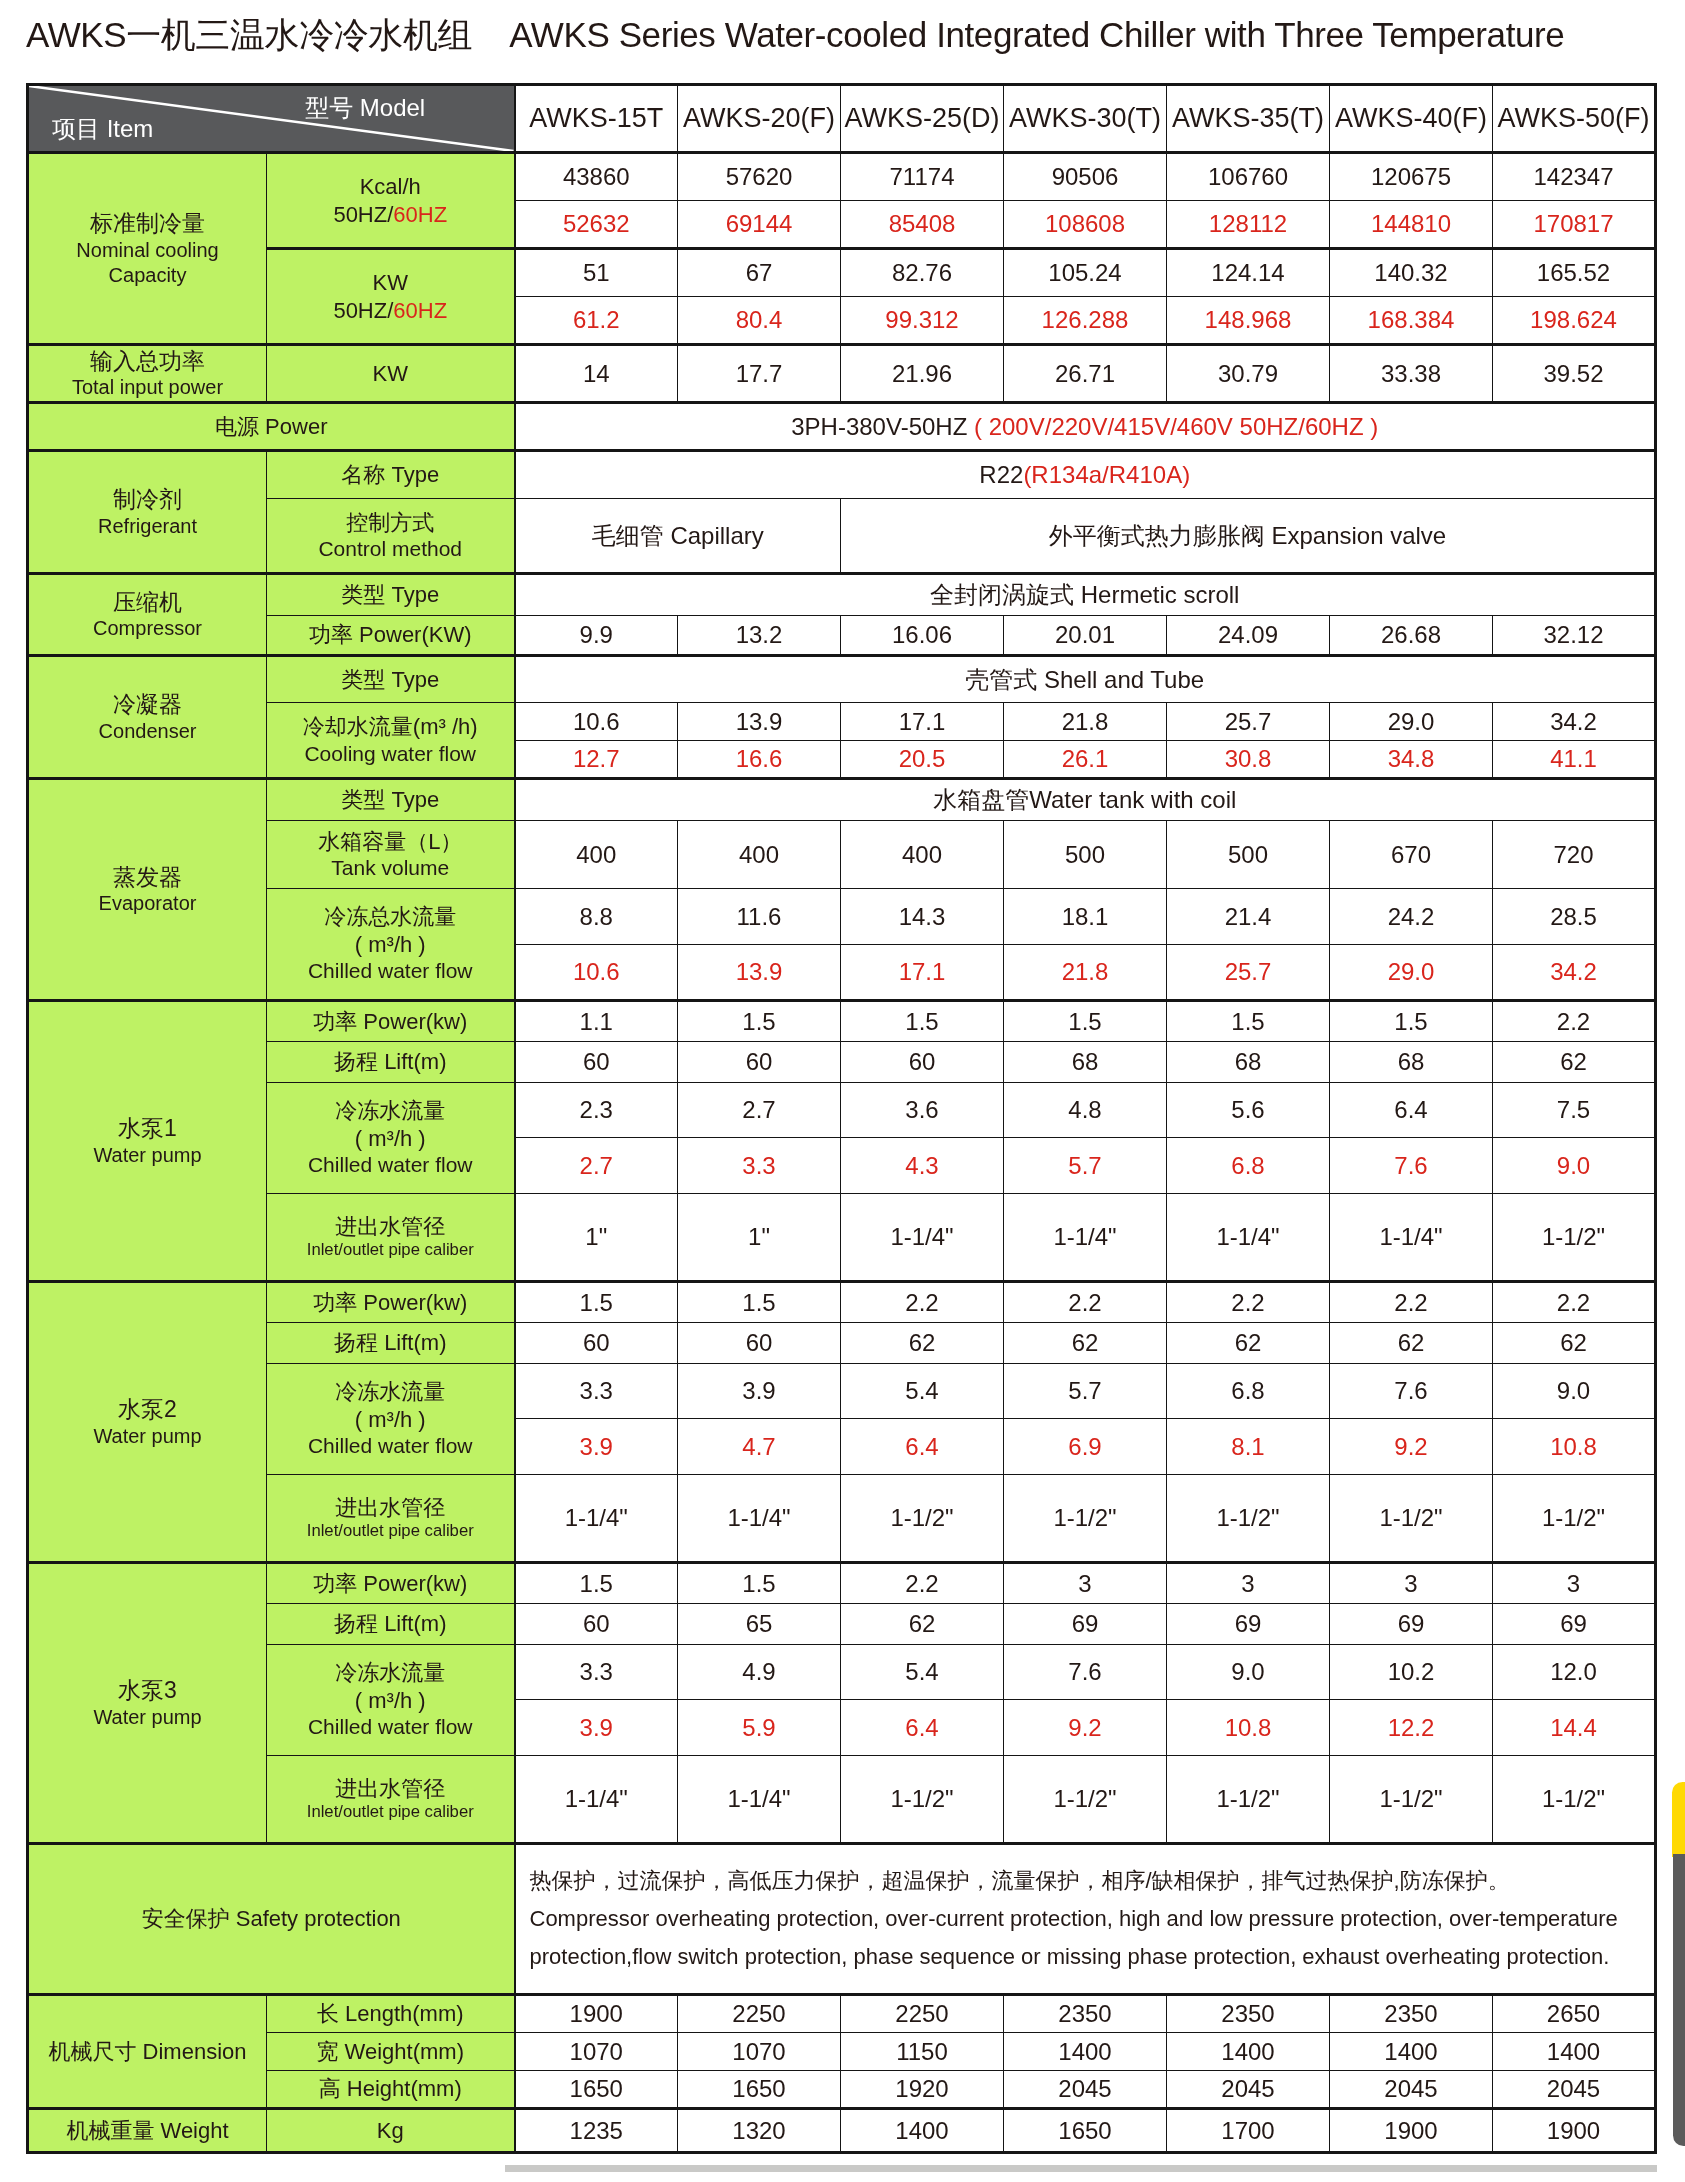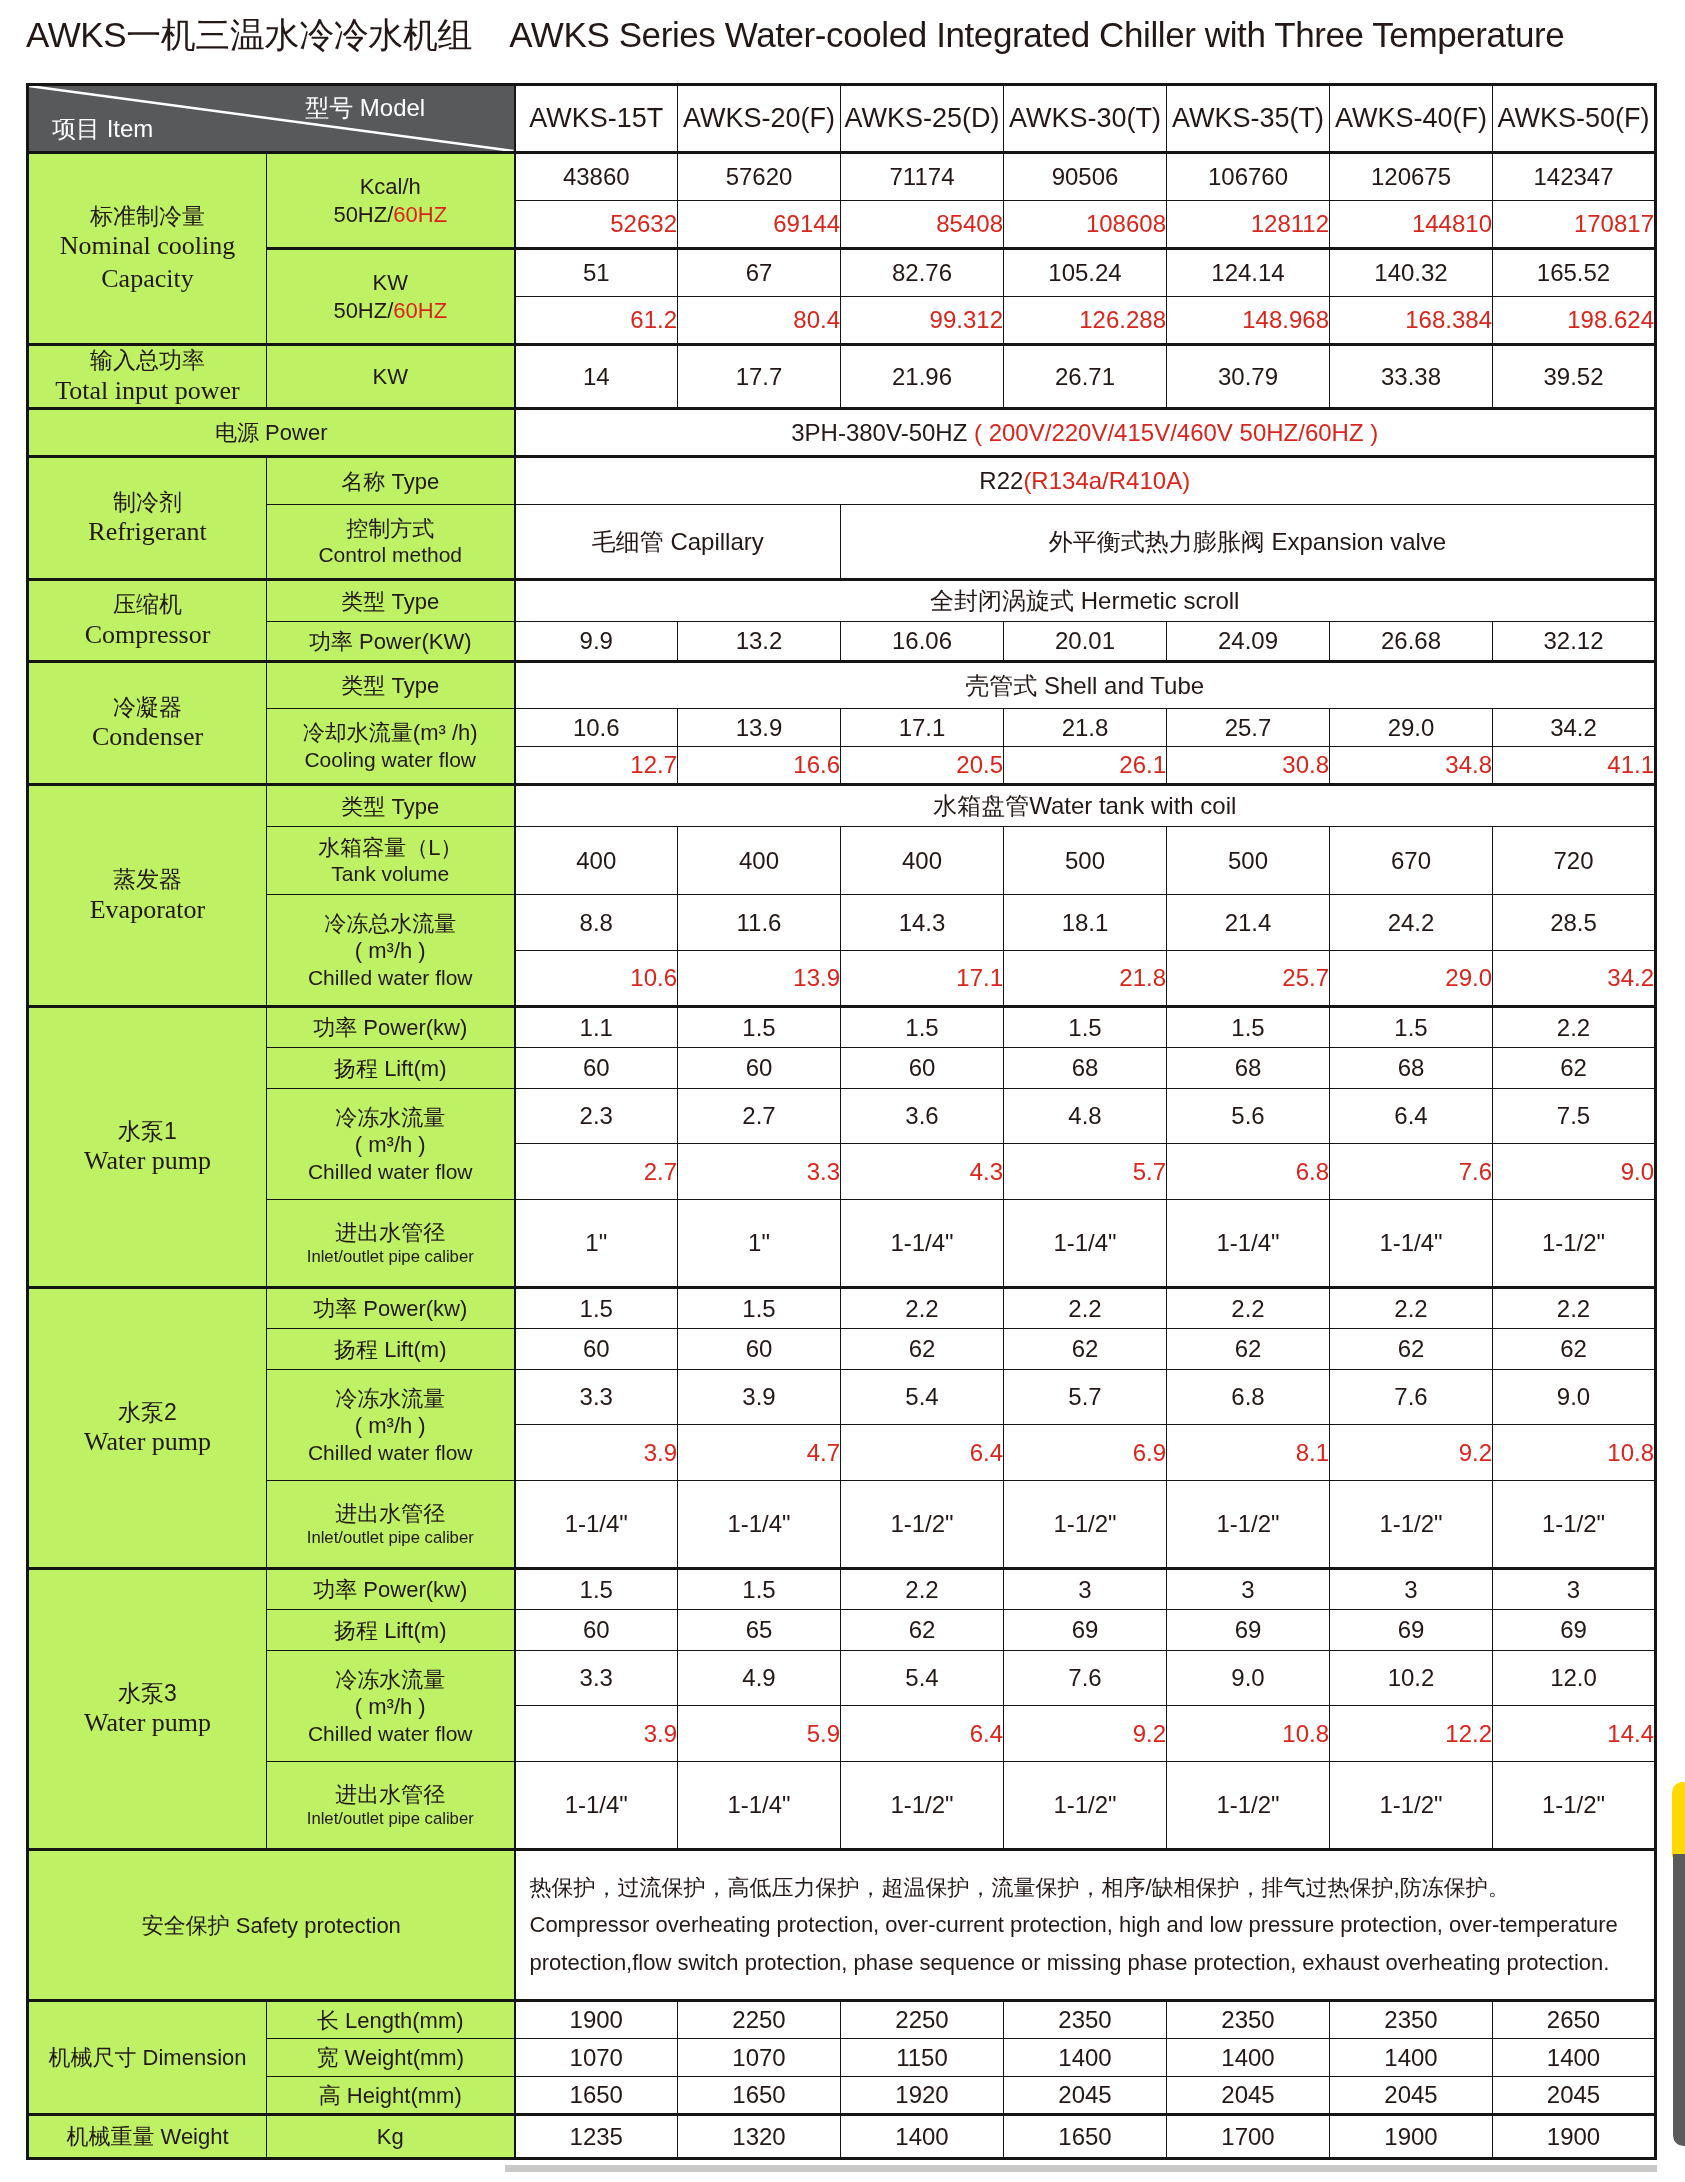--- a/index.html
+++ b/index.html
@@ -5,25 +5,25 @@
   html,body{margin:0;padding:0;}
   body{width:1685px;height:2182px;background:#ffffff;position:relative;overflow:hidden;
        font-family:"Liberation Sans","DejaVu Sans",sans-serif;color:#231815;}
   .title{position:absolute;left:26px;top:12.3px;font-size:35px;font-weight:500;white-space:nowrap;letter-spacing:-0.4px;text-align:center;}
   .title .cn{margin-right:37px;}
   table.spec{position:absolute;left:26px;top:83px;border-collapse:collapse;border:3.5px solid #151515;table-layout:fixed;}
   td{border:1.8px solid #151515;text-align:center;vertical-align:middle;padding:0;font-size:24px;line-height:1.25;overflow:hidden;}
   tr.thick{border-top:3.5px solid #151515;}
   .param,.diag{border-right:2.6px solid #151515;}
   .ylw{background:#bef264;}
-  .red{color:#d9251c;text-align:right;}
+  .red{color:#d9251c;}
   .val{font-size:24px;}
   .model{font-size:27px;}
   .cat .cn{font-size:23px;}
-  .cat .en{font-size:26px;font-family:Liberation Serif, serif;}
+  .cat .en{font-size:20px;}
   .param .l1{font-size:22px;}
   .param .l2{font-size:21px;}
   .param .sm{font-size:16.7px;}
   .oneline{font-size:22px;}
   .diag{background:#58595b;position:relative;padding:0;}
   .diag svg{position:absolute;left:0;top:0;width:100%;height:100%;}
   .diag .model-lab{position:absolute;top:7px;left:57%;color:#fff;font-size:24px;white-space:nowrap;}
   .diag .item-lab{position:absolute;bottom:7px;left:23px;color:#fff;font-size:24px;white-space:nowrap;}
   .safety{text-align:left;padding:7px 14px;font-size:22px;line-height:1.72;}
   .deco-yellow{position:absolute;right:0;top:1782px;width:13px;height:75px;background:#ffd903;border-top-left-radius:10.5px;}

